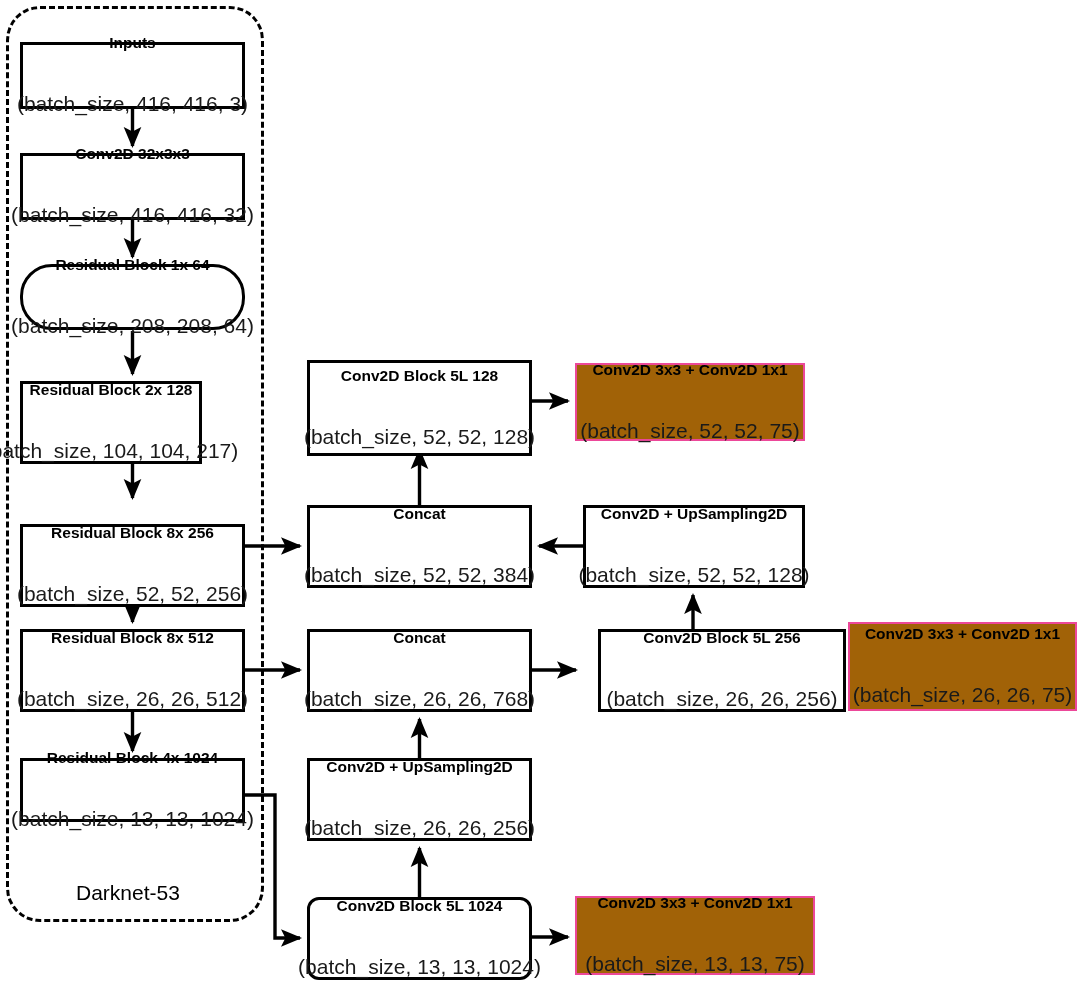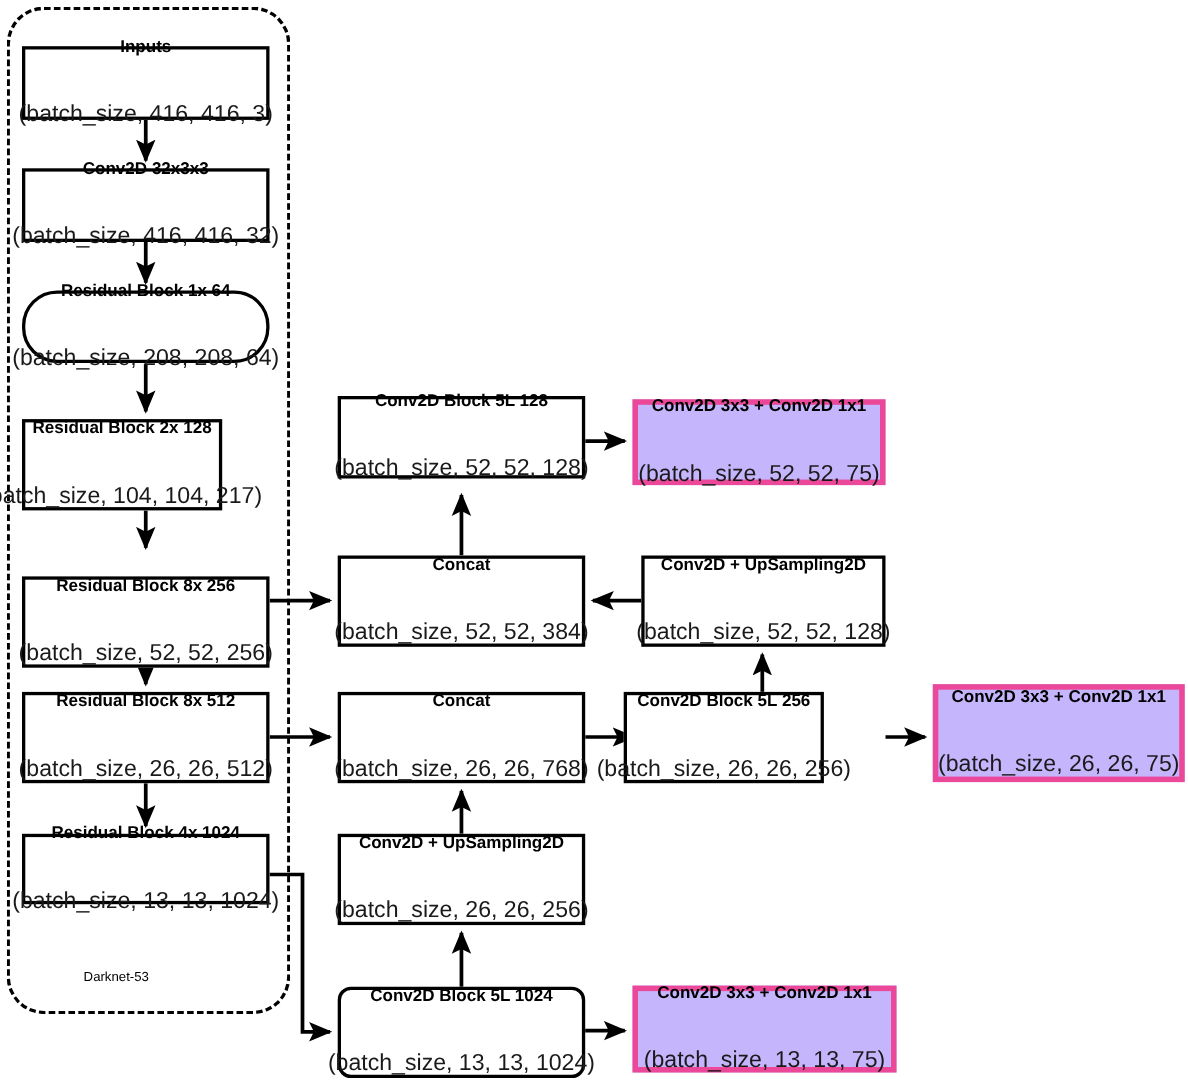--- a/index.html
+++ b/index.html
@@ -32,22 +32,22 @@
     justify-content: center;
     text-align: center;
     line-height: 1.22;
     gap: 37px;
   }
   .node.plain {
     background: #ffffff;
     border: 3px solid #000000;
   }
   .node.output {
-    background: #c4b5fd;
-    border: 5px solid #ec4899;
+    background: #a16207;
+    border: 2px solid #ec4899;
   }
   .node .title {
     font-weight: bold;
     font-size: 15.5px;
     color: #000000;
     white-space: nowrap;
   }
   .node .shape {
     font-size: 21px;
     color: #1a1a1a;
@@ -56,21 +56,21 @@
   }
   .group-box {
     position: absolute;
     box-sizing: border-box;
     border: 3px dashed #000000;
     border-radius: 34px;
     background: transparent;
   }
   .group-label {
     position: absolute;
-    font-size: 12px;
+    font-size: 21px;
     color: #000000;
     white-space: nowrap;
     text-align: center;
   }
 </style>
 </head>
 <body>
 
 <div id="canvas">
 
@@ -127,41 +127,41 @@
         <div class="shape">(batch_size, 52, 52, 256)</div>
       </div>
       <div class="node plain" style="left: 20px; top: 629px; width: 225px; height: 83px;">
         <div class="title">Residual Block 8x  512</div>
         <div class="shape">(batch_size, 26, 26, 512)</div>
       </div>
       <div class="node plain" style="left: 20px; top: 758px; width: 225px; height: 64px;">
         <div class="title">Residual Block 4x  1024</div>
         <div class="shape">(batch_size, 13, 13, 1024)</div>
       </div>
-      <div class="node plain" style="left: 307px; top: 360px; width: 225px; height: 75px;">
+      <div class="node plain" style="left: 307px; top: 360px; width: 225px; height: 96px;">
         <div class="title">Conv2D Block 5L  128</div>
         <div class="shape">(batch_size, 52, 52, 128)</div>
       </div>
       <div class="node output" style="left: 575px; top: 363px; width: 230px; height: 78px;">
         <div class="title">Conv2D 3x3 + Conv2D 1x1</div>
         <div class="shape">(batch_size, 52, 52, 75)</div>
       </div>
       <div class="node plain" style="left: 307px; top: 505px; width: 225px; height: 83px;">
         <div class="title">Concat</div>
         <div class="shape">(batch_size, 52, 52, 384)</div>
       </div>
       <div class="node plain" style="left: 583px; top: 505px; width: 222px; height: 83px;">
         <div class="title">Conv2D + UpSampling2D</div>
         <div class="shape">(batch_size, 52, 52, 128)</div>
       </div>
       <div class="node plain" style="left: 307px; top: 629px; width: 225px; height: 83px;">
         <div class="title">Concat</div>
         <div class="shape">(batch_size, 26, 26, 768)</div>
       </div>
-      <div class="node plain" style="left: 567px; top: 629px; width: 182px; height: 83px;">
+      <div class="node plain" style="left: 598px; top: 629px; width: 248px; height: 83px;">
         <div class="title">Conv2D Block 5L  256</div>
         <div class="shape">(batch_size, 26, 26, 256)</div>
       </div>
       <div class="node output" style="left: 848px; top: 622px; width: 229px; height: 89px;">
         <div class="title">Conv2D 3x3 + Conv2D 1x1</div>
         <div class="shape">(batch_size, 26, 26, 75)</div>
       </div>
       <div class="node plain" style="left: 307px; top: 758px; width: 225px; height: 83px;">
         <div class="title">Conv2D + UpSampling2D</div>
         <div class="shape">(batch_size, 26, 26, 256)</div>

